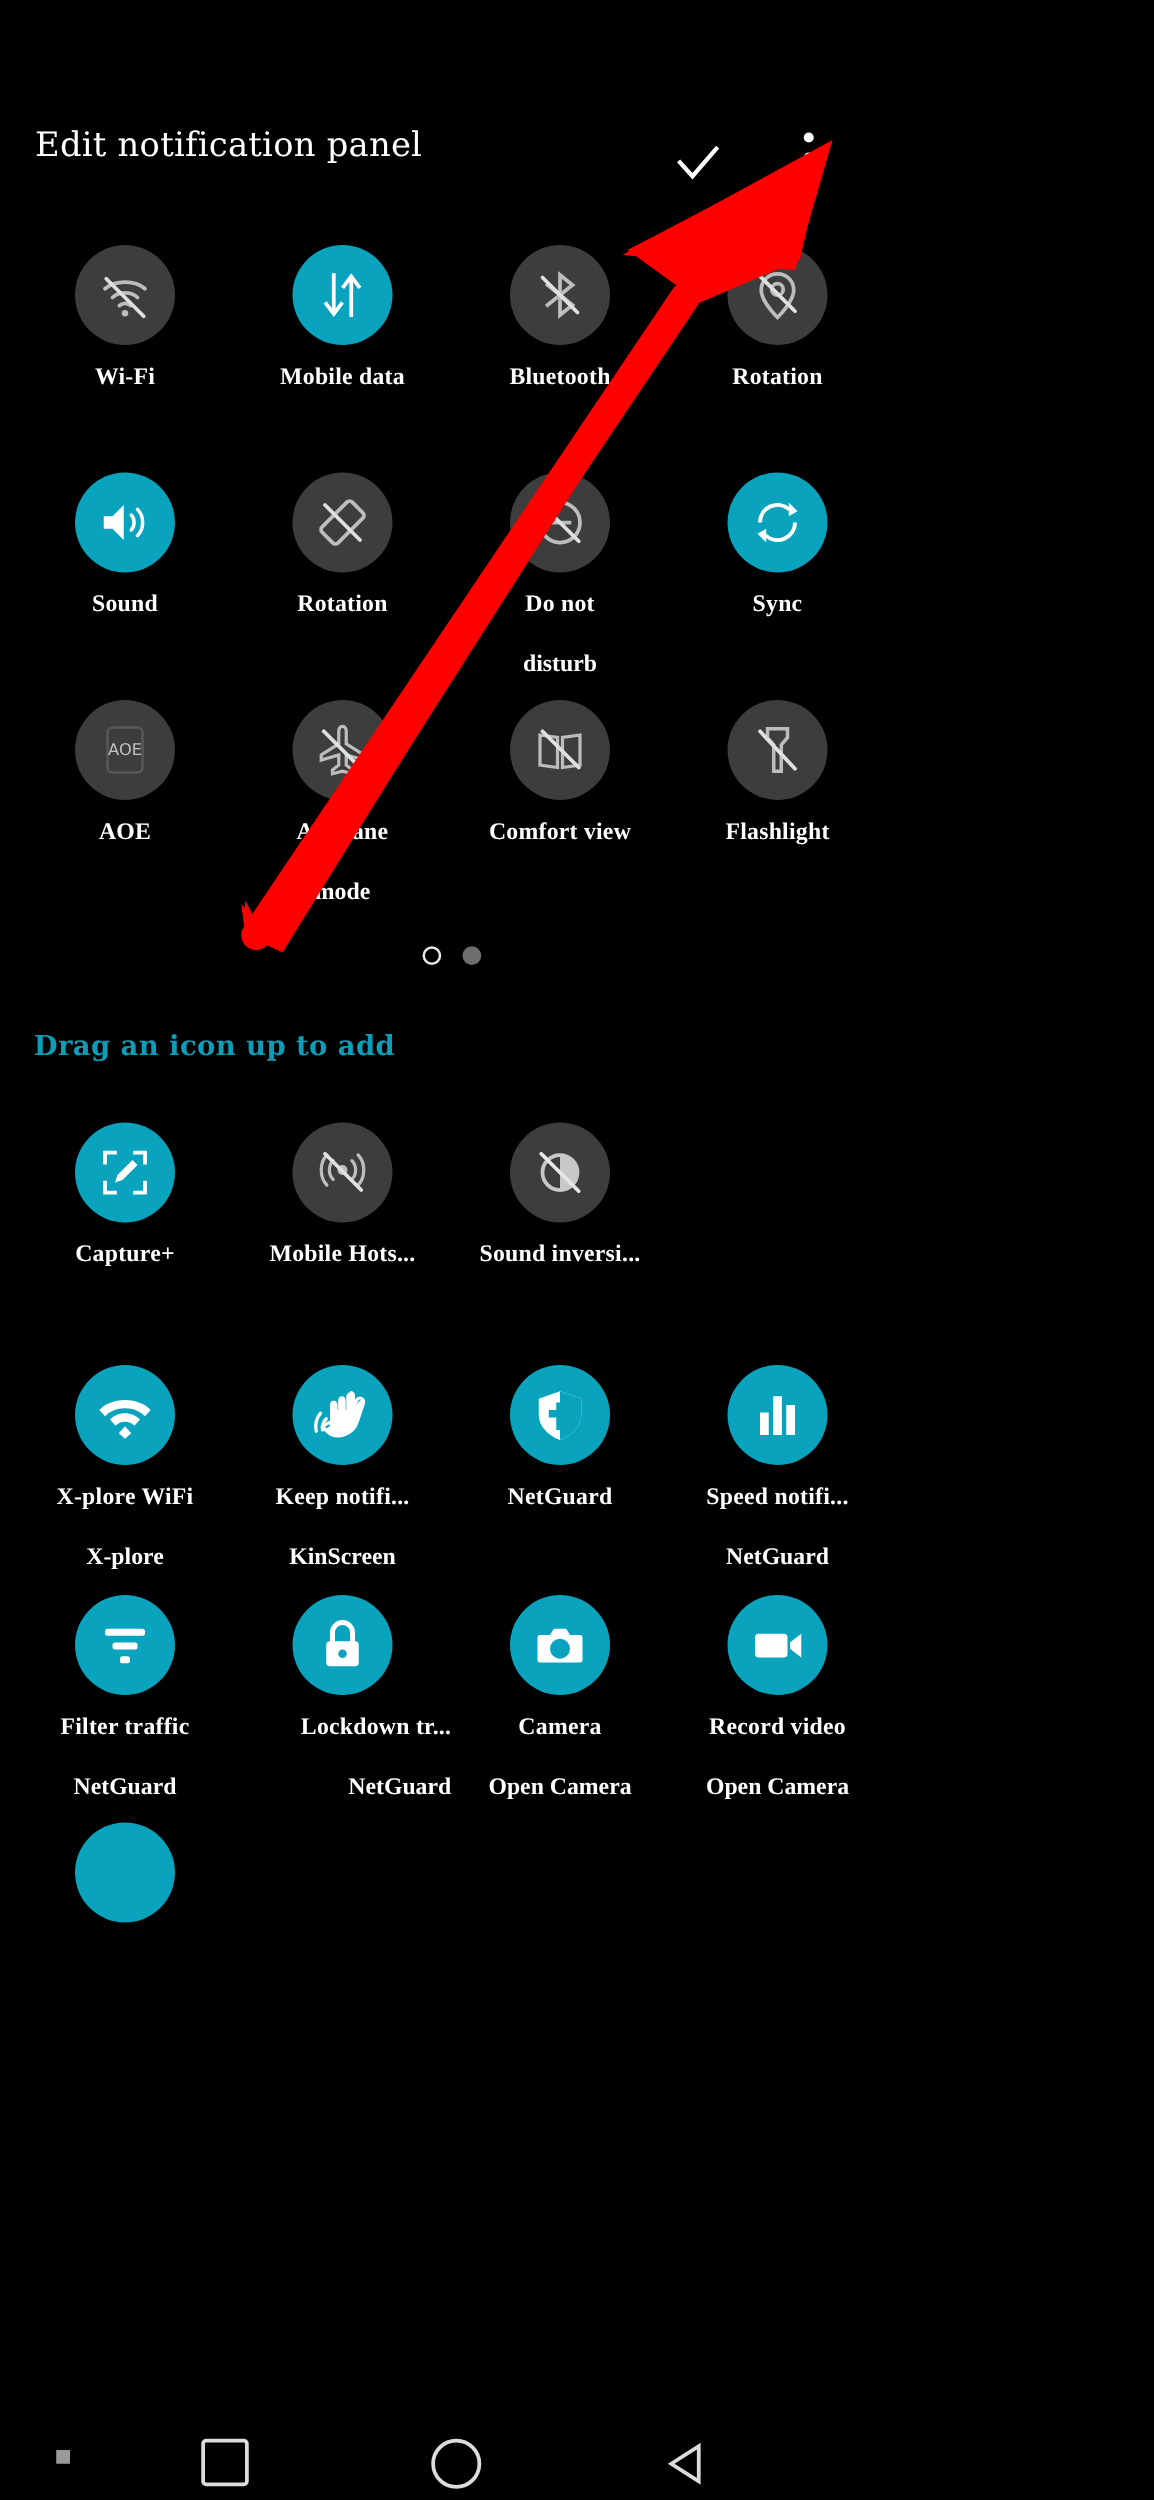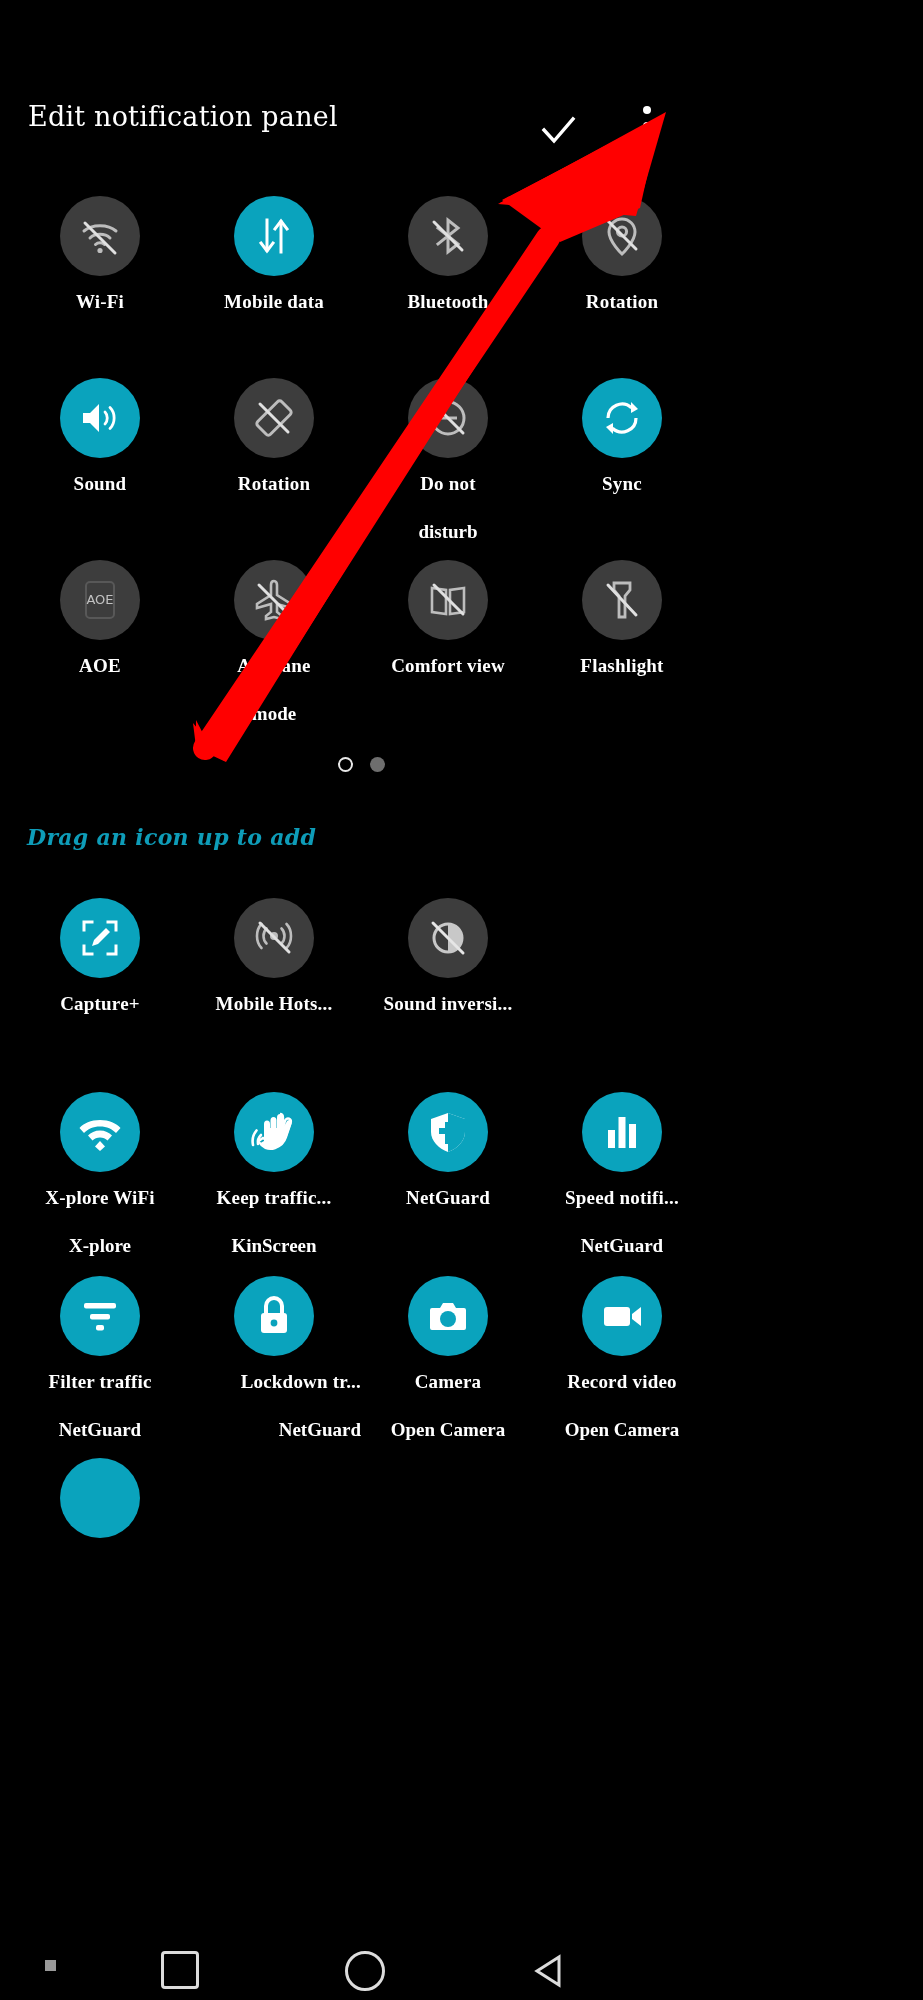--- a/index.html
+++ b/index.html
@@ -63,21 +63,20 @@
   }
   .dot{width:15px;height:15px;border-radius:50%;}
   .dot.hollow{border:2px solid #e8e8e8;box-sizing:border-box;background:transparent;}
   .dot.filled{background:#6e6e6e;}
   
   .drag-hint{
     position:absolute;left:27px;top:824px;
     font-size:22px;font-weight:700;color:#0e9cb8;
     letter-spacing:.3px;
     font-family:"DejaVu Serif","Liberation Serif",serif;
-    font-style:italic;
   }
   
   .navbar{
     position:absolute;left:0;top:1930px;width:723px;height:70px;background:#000;
   }
   .nav-recent-dot{
     position:absolute;left:45px;top:30px;width:11px;height:11px;background:#9a9a9a;
   }
   .nav-square{
     position:absolute;left:161px;top:21px;width:38px;height:38px;
@@ -337,21 +336,21 @@
           <path d="M30 6 C32 6 33 7.5 33 9.5 L33 24 L27 24 L27 9.5 C27 7.5 28 6 30 6 Z" fill="#ffffff"></path>
           <path d="M23.5 9 C25.5 9 26.5 10.5 26.5 12.5 L26.5 25 L20.5 25 L20.5 12.5 C20.5 10.5 21.5 9 23.5 9 Z" fill="#ffffff"></path>
           <path d="M17 12.5 C19 12.5 20 14 20 16 L20 27 L14 27 L14 16 C14 14 15 12.5 17 12.5 Z" fill="#ffffff"></path>
           <path d="M14 20 L20 20 L33 20 L36.5 14 C37.3 12.2 39 11.6 40.3 12.3 C41.6 13 42 14.7 41.2 16.6 L36.5 29.5 C34.8 35 30.5 39 25 40.5 C19 42 13.5 39.5 10.5 35 L14 33 Z" fill="#ffffff"></path>
           <g fill="none" stroke="#ffffff" stroke-width="2.6" stroke-linecap="round">
             <path d="M11 27 C8.5 29.5 7.5 33 8 36"></path>
             <path d="M6.5 22.5 C3 26.5 2 32 3 37"></path>
           </g>
         </svg>
       </div>
-      <div class="lbl">Keep traffic...</div>
+      <div class="lbl">Keep notifi...</div>
       <div class="lbl2">KinScreen</div>
     </div>
 
     <div class="tile" style="left:361px;top:194px;">
       <div class="bub on">
         <svg width="48" height="48" viewBox="0 0 48 48">
           <path d="M24 5 L41 11 L41 24 C41 33 33.5 40.5 24 44 C14.5 40.5 7 33 7 24 L7 11 Z" fill="#ffffff"></path>
           <path d="M24 5 L41 11 L41 24 C41 33 33.5 40.5 24 44 Z" fill="#0aa3bd"></path>
           <rect x="21" y="14" width="6" height="22" fill="#0aa3bd"></rect>
           <rect x="15" y="20" width="18" height="6" fill="#0aa3bd"></rect>

